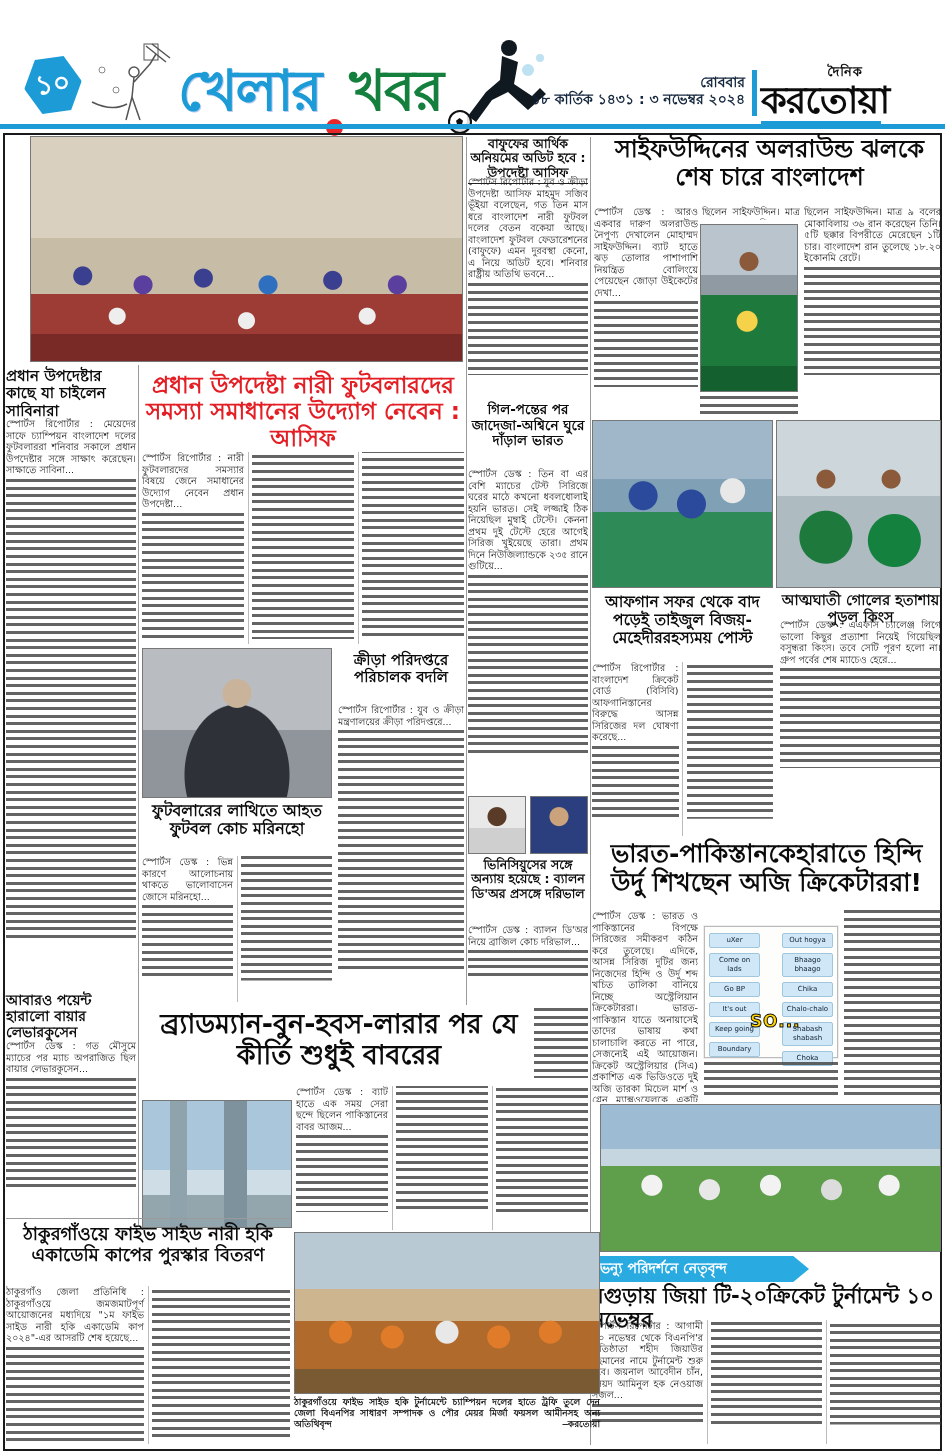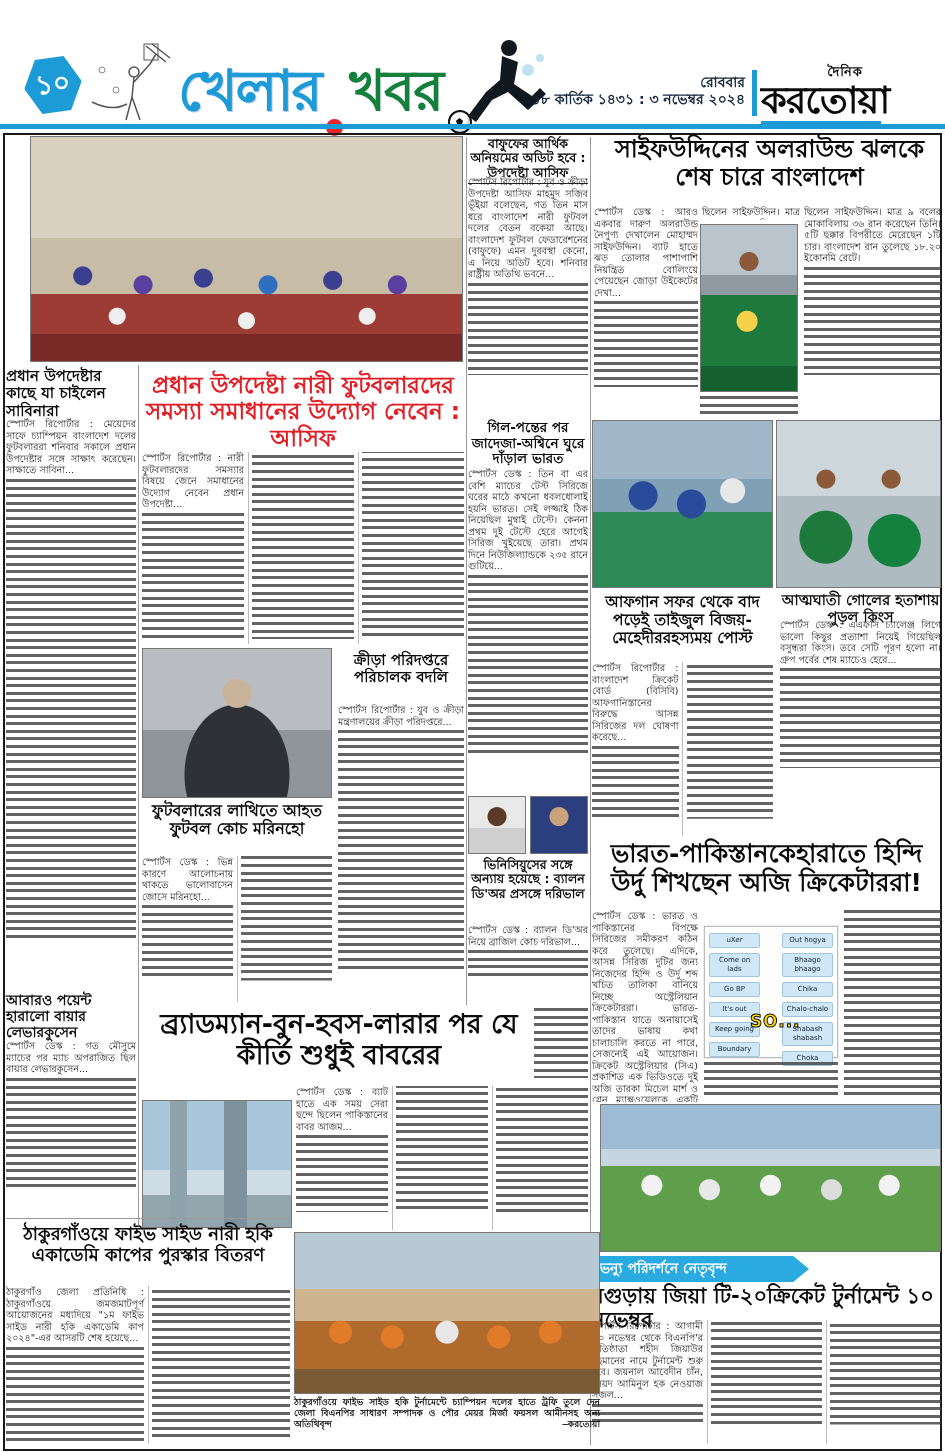--- a/index.html
+++ b/index.html
@@ -96,21 +96,21 @@
   radial-gradient(circle at 20% 80%, #eee 0 8px, transparent 9px),
   radial-gradient(circle at 50% 82%, #eee 0 8px, transparent 9px),
   radial-gradient(circle at 78% 80%, #eee 0 8px, transparent 9px),
   linear-gradient(#d9d0bf 0 45%, #c7bca6 45% 70%, #9c3c34 70% 88%, #7a2a26 88%);"></div>
 
 <div class="abs hd rule-b" style="left:468px;top:137px;width:120px;font-size:12.5px;padding-bottom:3px;">বাফুফের আর্থিক অনিয়মের অডিট হবে : উপদেষ্টা আসিফ</div>
 <div class="abs st" style="left:468px;top:176px;width:120px;height:236px;">
   <span>স্পোর্টস রিপোর্টার : যুব ও ক্রীড়া উপদেষ্টা আসিফ মাহমুদ সজিব ভূঁইয়া বলেছেন, গত তিন মাস ধরে বাংলাদেশ নারী ফুটবল দলের বেতন বকেয়া আছে। বাংলাদেশ ফুটবল ফেডারেশনের (বাফুফে) এমন দুরবস্থা কেনো, এ নিয়ে অডিট হবে। শনিবার রাষ্ট্রীয় অতিথি ভবনে...</span>
   <div class="gk" style="height:92px;"></div>
 </div>
-<div class="abs hd" style="left:468px;top:420px;width:120px;font-size:13.5px;">গিল-পন্তের পর জাদেজা-অশ্বিনে ঘুরে দাঁড়াল ভারত</div>
+<div class="abs hd" style="left:468px;top:402px;width:120px;font-size:13.5px;">গিল-পন্তের পর জাদেজা-অশ্বিনে ঘুরে দাঁড়াল ভারত</div>
 <div class="abs st" style="left:468px;top:468px;width:120px;height:326px;">
   <span>স্পোর্টস ডেস্ক : তিন বা এর বেশি ম্যাচের টেস্ট সিরিজে ঘরের মাঠে কখনো ধবলধোলাই হয়নি ভারত। সেই লজ্জাই ঠিক নিয়েছিল মুম্বাই টেস্টে। কেননা প্রথম দুই টেস্টে হেরে আগেই সিরিজ খুইয়েছে তারা। প্রথম দিনে নিউজিল্যান্ডকে ২৩৫ রানে গুটিয়ে...</span>
   <div class="gk" style="height:178px;"></div>
 </div>
 
 <div class="abs hd" style="left:598px;top:136px;width:343px;font-size:24px;">সাইফউদ্দিনের অলরাউন্ড ঝলকে শেষ চারে বাংলাদেশ</div>
 <div class="abs st" style="left:594px;top:206px;width:104px;height:210px;">
   <span>স্পোর্টস ডেস্ক : আরও একবার দারুণ অলরাউন্ড নৈপুণ্য দেখালেন মোহাম্মদ সাইফউদ্দিন। ব্যাট হাতে ঝড় তোলার পাশাপাশি নিয়ন্ত্রিত বোলিংয়ে পেয়েছেন জোড়া উইকেটের দেখা...</span>
   <div class="gk" style="height:86px;"></div>
 </div>

